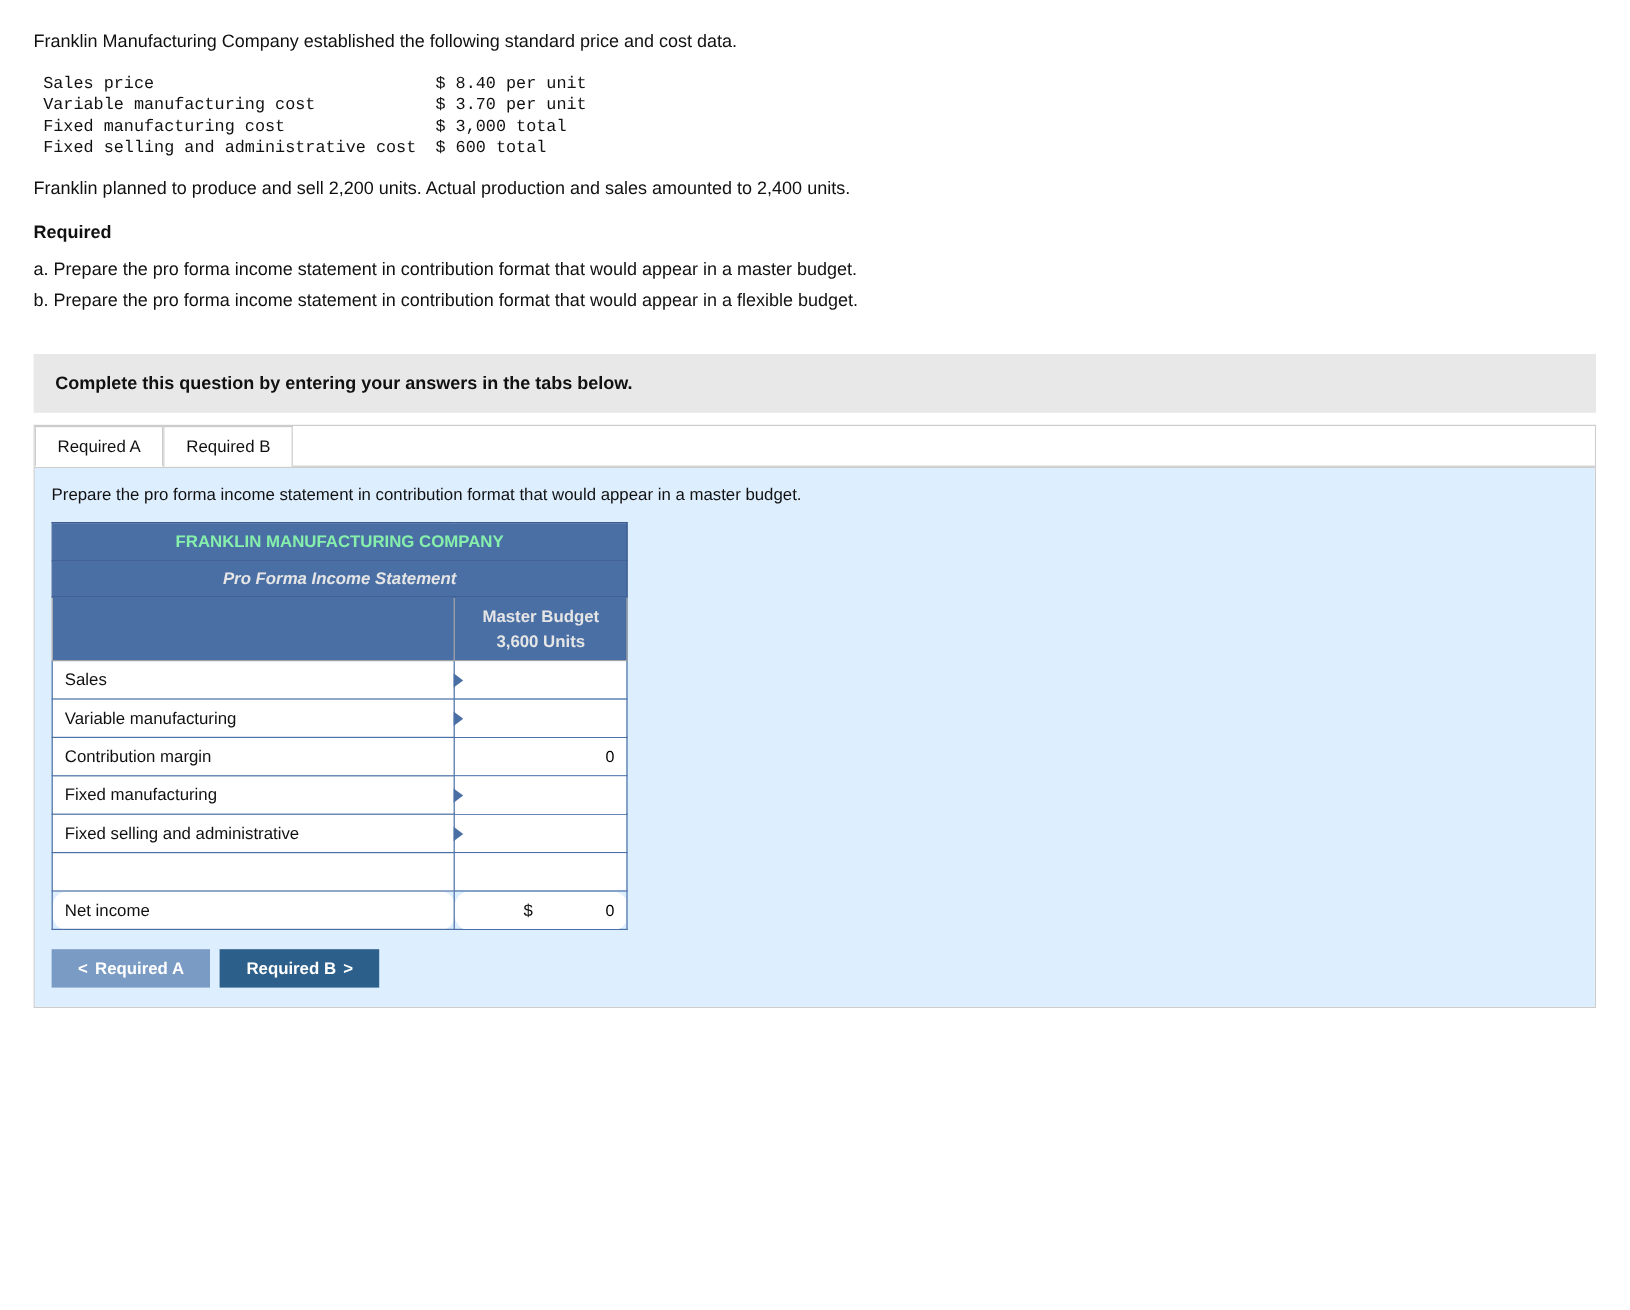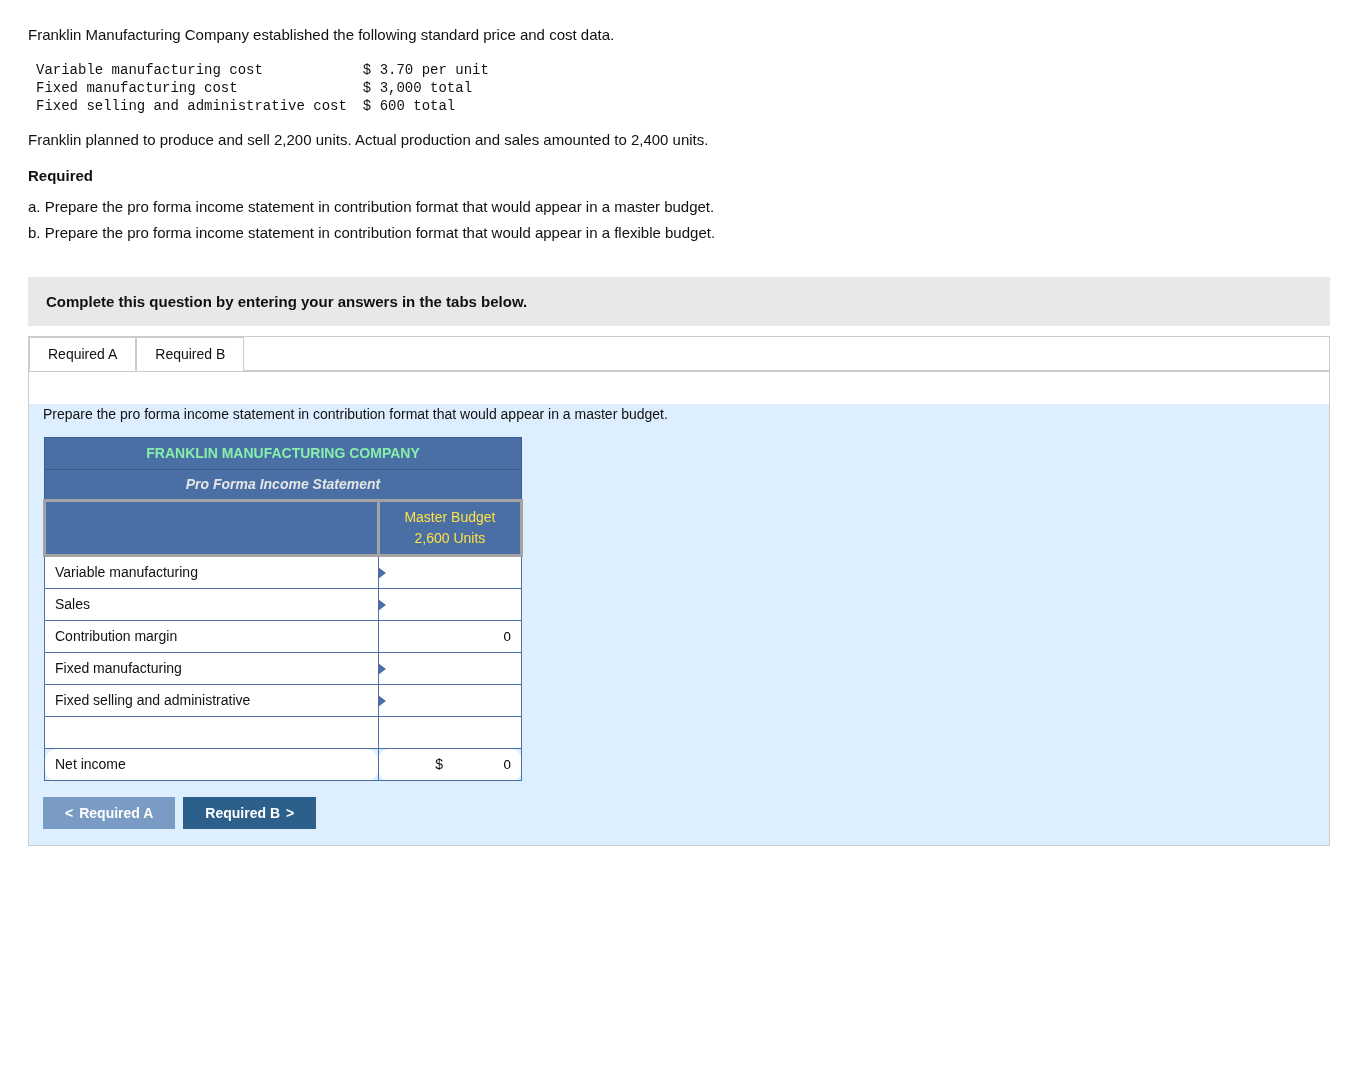--- a/index.html
+++ b/index.html
@@ -70,25 +70,24 @@
       margin-bottom: -1px;
       position: relative;
     }
     .tab.active {
       background: #fff;
       border-bottom: 1px solid #fff;
       font-weight: normal;
       z-index: 1;
     }
     .tab-content {
-      padding: 0 14px 16px 14px;
+      padding: 12px 14px 16px 14px;
       background: #ddeeff;
       font-size: 14px;
       line-height: 1.5;
-      margin-top: 32px;
     }
     
     .income-table-wrapper {
       margin-top: 12px;
       display: inline-block;
     }
     .income-table {
       border-collapse: collapse;
       min-width: 480px;
       font-size: 14px;
@@ -105,25 +104,25 @@
       background: #4a6fa5;
       color: #e5e5e5;
       font-weight: bold;
       text-align: center;
       padding: 4px 10px;
       border: 1px solid #3a5a90;
       font-style: italic;
     }
     .income-table .header-row-3 td {
       background: #4a6fa5;
-      color: #fde047;
-      font-weight: normal;
+      color: #e5e5e5;
+      font-weight: bold;
       text-align: center;
       padding: 5px 10px;
-      border: 3px solid #a3a3a3;
+      border: 1px solid #a3a3a3;
     }
     .income-table .data-row td {
       background: #fff;
       border: 1px solid #4a6fa5;
       padding: 5px 10px;
       vertical-align: middle;
     }
     .income-table .data-row td:first-child {
       min-width: 280px;
     }
@@ -185,20 +184,24 @@
       margin: 0;
     }
   </style>
 </head>
 <body>
 
 <p class="intro-text">Franklin Manufacturing Company established the following standard price and cost data.</p>
 
 <table class="data-table">
   <tbody>
+    <tr>
+      <td>Sales price</td>
+      <td>$ 8.40 per unit</td>
+    </tr>
     <tr>
       <td>Variable manufacturing cost</td>
       <td>$ 3.70 per unit</td>
     </tr>
     <tr>
       <td>Fixed manufacturing cost</td>
       <td>$ 3,000 total</td>
     </tr>
     <tr>
       <td>Fixed selling and administrative cost</td>
@@ -236,36 +239,36 @@
           <tr class="header-row-1">
             <td colspan="2">FRANKLIN MANUFACTURING COMPANY</td>
           </tr>
           <tr class="header-row-2">
             <td colspan="2">Pro Forma Income Statement</td>
           </tr>
           <tr class="header-row-3">
             <td></td>
             <td>
               <span>Master Budget</span><br>
-              <span>2,600 Units</span>
+              <span>3,600 Units</span>
             </td>
           </tr>
         </thead>
         <tbody>
 
           <tr class="data-row">
+            <td>Sales</td>
+            <td class="value-cell">
+              <span class="triangle-right"></span>
+              <input type="text" style="border: none; outline: none; width: 80px; text-align: right;">
+            </td>
+          </tr>
+
+          <tr class="data-row">
             <td>Variable manufacturing</td>
-            <td class="value-cell">
-              <span class="triangle-right"></span>
-              <input type="text" style="border: none; outline: none; width: 80px; text-align: right;">
-            </td>
-          </tr>
-
-          <tr class="data-row">
-            <td>Sales</td>
             <td class="value-cell">
               <span class="triangle-right"></span>
               <input type="text" style="border: none; outline: none; width: 80px; text-align: right;">
             </td>
           </tr>
 
           <tr class="data-row">
             <td>Contribution margin</td>
             <td class="value-cell">
               <input type="text" style="border: none; outline: none; width: 80px; text-align: right;" value="0">

